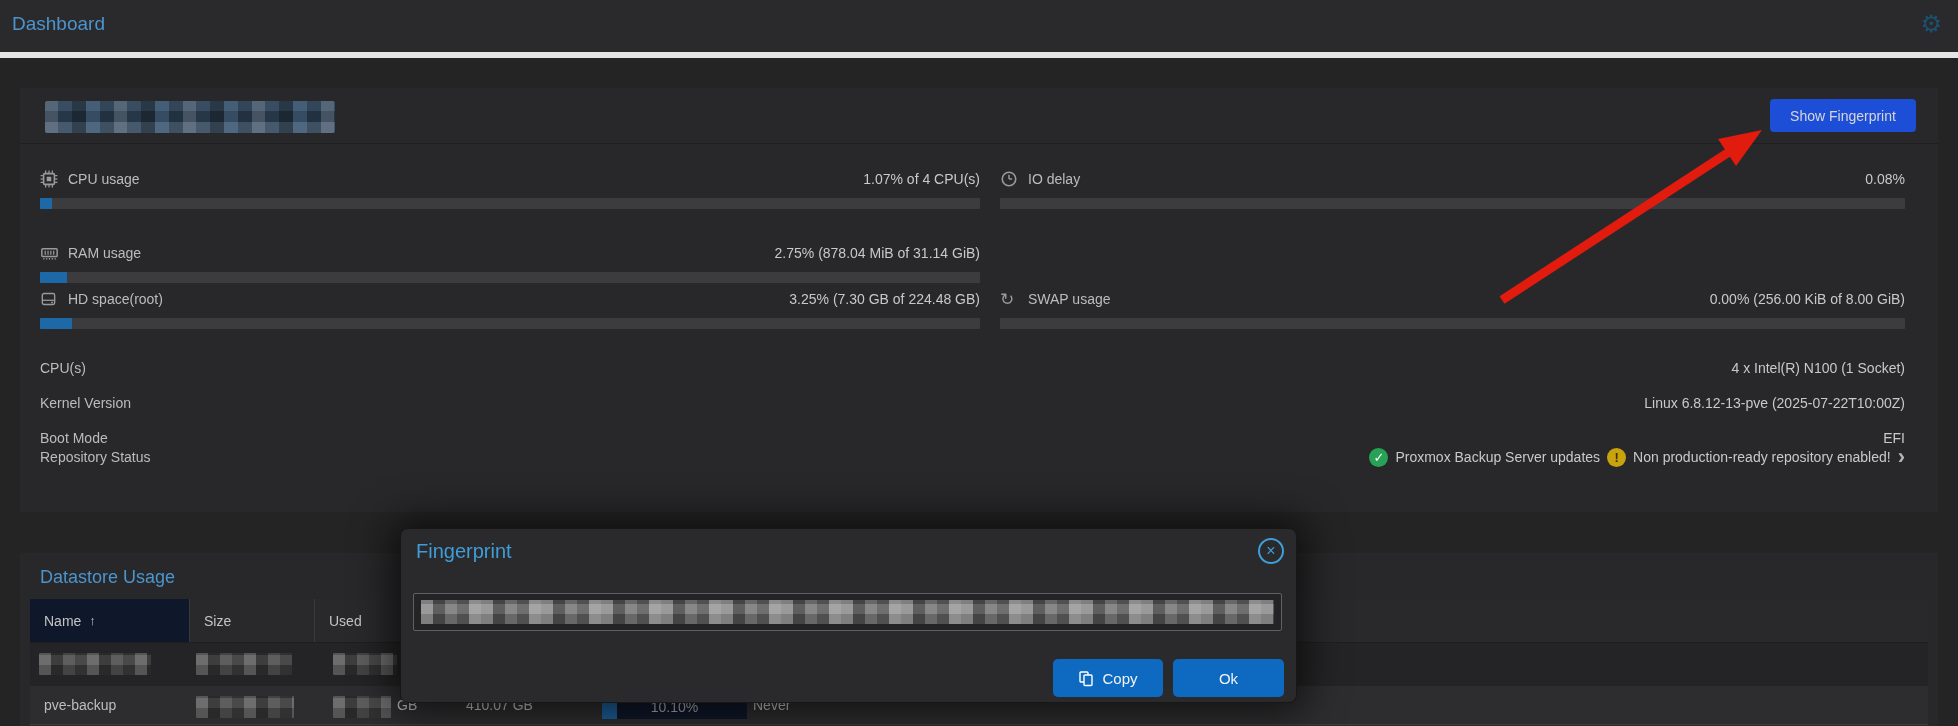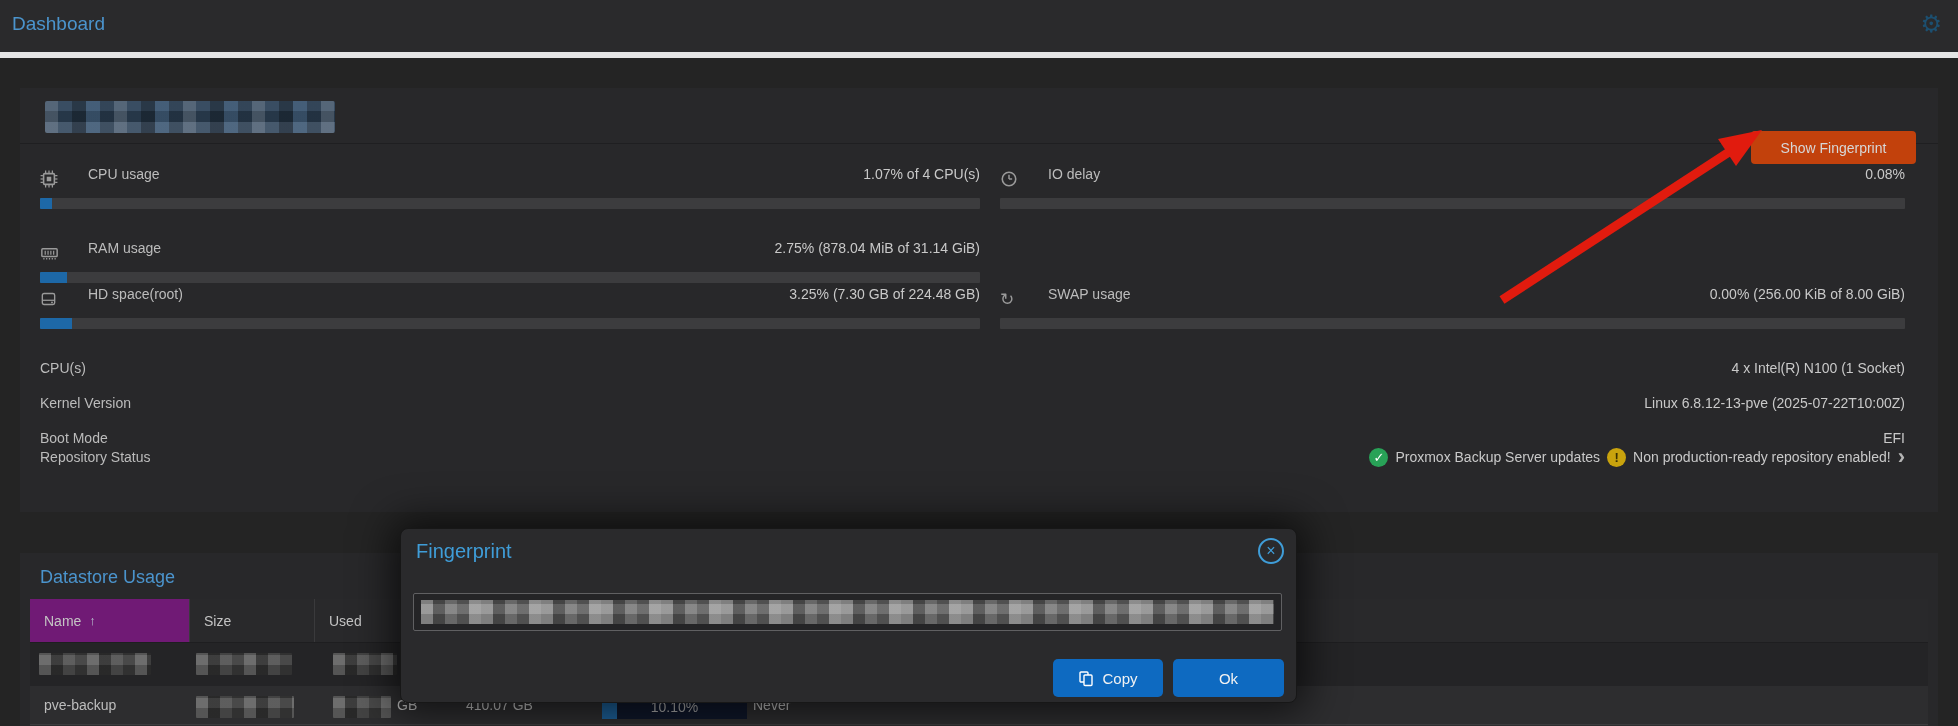--- a/index.html
+++ b/index.html
@@ -18,24 +18,24 @@
       repeating-linear-gradient(0deg, rgba(255,255,255,.10) 0 11px, rgba(0,0,0,.22) 11px 22px, rgba(255,255,255,.04) 22px 33px);}
   .mosaic-gray{background-color:#6f6f6f;background-image:
       repeating-linear-gradient(90deg, rgba(255,255,255,.22) 0 12px, rgba(0,0,0,.25) 12px 24px, rgba(255,255,255,.08) 24px 36px, rgba(0,0,0,.12) 36px 48px, rgba(255,255,255,.30) 48px 60px),
       repeating-linear-gradient(0deg, rgba(0,0,0,.18) 0 10px, rgba(255,255,255,.10) 10px 20px);}
   .mosaic-dark{background-color:#474747;background-image:
       repeating-linear-gradient(90deg, rgba(255,255,255,.14) 0 12px, rgba(0,0,0,.28) 12px 24px, rgba(255,255,255,.05) 24px 36px, rgba(0,0,0,.14) 36px 48px),
       repeating-linear-gradient(0deg, rgba(0,0,0,.20) 0 10px, rgba(255,255,255,.08) 10px 20px);}
   .host-blur{position:absolute;left:25px;top:13px;width:290px;height:32px;border-radius:2px;}
   .btn{display:inline-flex;align-items:center;justify-content:center;border-radius:4px;cursor:pointer;
        font-size:14px;user-select:none;}
-  .btn-fp{position:absolute;right:22px;top:11px;width:165px;height:33px;background:#c2410c;color:#d7d7d7;margin-top:32px;}
+  .btn-fp{position:absolute;right:22px;top:11px;width:146px;height:33px;background:#1d4ed8;color:#d7d7d7;}
   
   .stat{position:absolute;height:46px;}
-  .stat .lrow{display:flex;height:26px;gap:20px;}
+  .stat .lrow{display:flex;align-items:center;height:26px;}
   .stat .icon{width:20px;margin-right:8px;color:#9a9a9a;display:flex;align-items:center;}
   .stat .label{color:#bcbcbc;}
   .stat .value{margin-left:auto;color:#c9c9c9;}
   .bar{position:relative;margin-top:6px;height:11px;background:#3c3c3e;border-radius:1px;overflow:hidden;}
   .bar .fill{position:absolute;left:0;top:0;bottom:0;background:#1d68a7;}
   .swap-glyph{font-size:17px;line-height:17px;}
   
   .inforow{position:absolute;left:20px;right:33px;height:24px;display:flex;align-items:center;}
   .inforow .ilabel{color:#bcbcbc;}
   .inforow .ivalue{margin-left:auto;color:#c9c9c9;display:flex;align-items:center;gap:7px;}
@@ -43,21 +43,21 @@
   .circ{width:19px;height:19px;border-radius:50%;display:inline-flex;align-items:center;justify-content:center;
         font-weight:bold;font-size:13px;}
   .circ.ok{background:#28a257;color:#fff;}
   .circ.warn{background:#c9a30d;color:#3a3000;}
   .chev{font-size:22px;font-weight:bold;color:#b5b5b5;line-height:18px;}
   
   .ds-panel{left:20px;top:553px;width:1918px;height:173px;}
   .ds-title{position:absolute;left:20px;top:14px;font-size:18px;color:#4b94cd;}
   .thead{position:absolute;left:10px;top:46px;height:43px;display:flex;background:#29292b;border-bottom:1px solid #1e1e20;}
   .th{display:flex;align-items:center;padding-left:14px;color:#c4c4c4;border-right:1px solid #3a3a3c;box-sizing:border-box;}
-  .th.sorted{background:#701a75;}
+  .th.sorted{background:#0f172a;}
   .th .arrow{margin-left:8px;color:#b9c6d2;font-size:13px;}
   .trow{position:absolute;left:10px;height:43px;}
   .blur-cell{position:absolute;height:22px;top:10px;border-radius:1px;}
   .cellText{position:absolute;top:11px;color:#bdbdbd;}
   .pctbar{position:absolute;top:9px;height:24px;background:#0f172a;}
   .pctbar .pfill{position:absolute;left:0;top:0;bottom:0;background:#1c5f97;}
   .pctbar .plabel{position:absolute;inset:0;display:flex;align-items:center;justify-content:center;color:#a9a9a9;}
   .rowline{position:absolute;left:0;right:0;height:1px;background:#3c3c3e;}
   
   .dialog{position:absolute;left:400px;top:528px;width:897px;height:175px;background:#2a2a2c;border:1px solid #171717;

